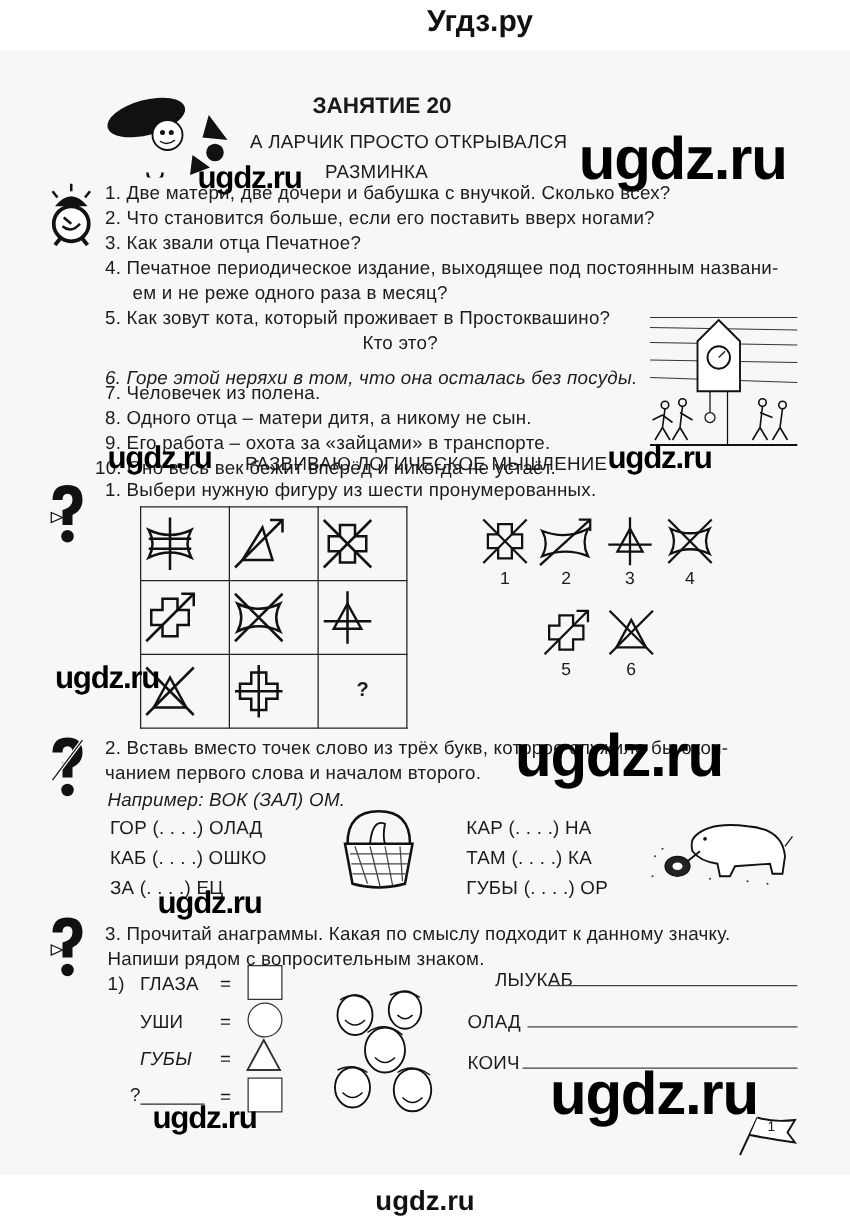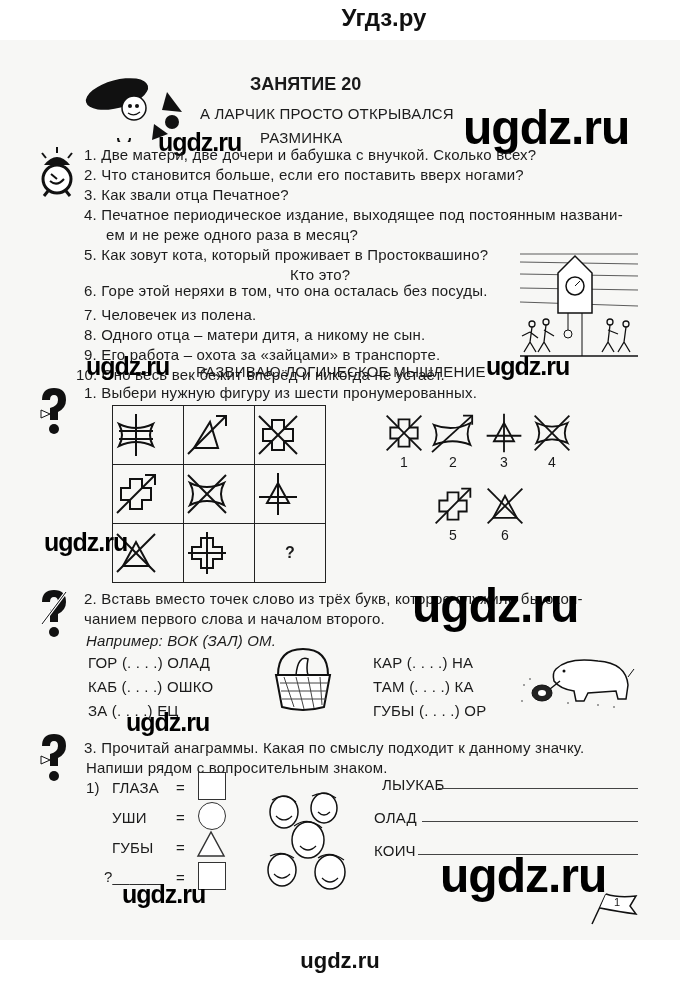--- a/index.html
+++ b/index.html
@@ -67,21 +67,21 @@
 
 <div class="abs txt" style="left:84px;top:144px;text-align:right;"><span>1.</span> <span>Две матери, две дочери и бабушка с внучкой. Сколько всех?</span></div>
 <div class="abs txt" style="left:84px;top:164px;"><span>2.</span> <span>Что становится больше, если его поставить вверх ногами?</span></div>
 <div class="abs txt" style="left:84px;top:184px;"><span>3.</span> <span>Как звали отца Печатное?</span></div>
 <div class="abs txt" style="left:84px;top:204px;"><span>4.</span> <span>Печатное периодическое издание, выходящее под постоянным названи-</span></div>
 <div class="abs txt" style="left:106px;top:224px;">ем и не реже одного раза в месяц?</div>
 <div class="abs txt" style="left:84px;top:244px;"><span>5.</span> <span>Как зовут кота, который проживает в Простоквашино?</span></div>
 
 <div class="abs txt center" style="left:290px;top:264px;width:100px;">Кто это?</div>
 
-<div class="abs txt" style="left:84px;top:280px;"><span>6.</span> <span>Горе этой неряхи в том, что она осталась без посуды.</span></div>
+<div class="abs txt" style="left:84px;top:292px;font-style:italic;"><span>6.</span> <span>Горе этой неряхи в том, что она осталась без посуды.</span></div>
 <div class="abs txt" style="left:84px;top:304px;"><span>7.</span> <span>Человечек из полена.</span></div>
 <div class="abs txt" style="left:84px;top:324px;"><span>8.</span> <span>Одного отца – матери дитя, а никому не сын.</span></div>
 <div class="abs txt" style="left:84px;top:344px;"><span>9.</span> <span>Его работа – охота за «зайцами» в транспорте.</span></div>
 <div class="abs txt" style="left:76px;top:364px;"><span>10.</span> <span>Оно весь век бежит вперёд и никогда не устаёт.</span></div>
 
 <div class="abs" style="left:520px;top:248px;width:118px;height:112px;">
   <svg width="118" height="112" viewBox="0 0 118 112">
     <g stroke="#333" stroke-width="0.8">
       <line x1="0" y1="6" x2="118" y2="6"></line>
         <line x1="0" y1="14" x2="118" y2="16"></line>
@@ -314,21 +314,21 @@
 <div class="abs txt" style="left:86px;top:777px;">1)</div>
 
 <div class="abs txt" style="left:112px;top:777px;">ГЛАЗА</div>
 <div class="abs txt" style="left:176px;top:777px;">=</div>
 <div class="abs shape" style="left:198px;top:772px;width:26px;height:26px;"></div>
 
 <div class="abs txt" style="left:112px;top:807px;">УШИ</div>
 <div class="abs txt" style="left:176px;top:807px;">=</div>
 <div class="abs shape" style="left:198px;top:802px;width:26px;height:26px;border-radius:50%;"></div>
 
-<div class="abs txt" style="left:112px;top:837px;">ГУБЫ</div>
+<div class="abs txt" style="left:112px;top:837px;font-style:italic;">ГУБЫ</div>
 <div class="abs txt" style="left:176px;top:837px;">=</div>
 <div class="abs" style="left:196px;top:830px;width:30px;height:28px;">
   <svg width="30" height="28" viewBox="0 0 30 28">
       <polygon points="2,26 15,2 28,26" fill="#fff" stroke="#333" stroke-width="1.5"></polygon>
     </svg>
 </div>
 
 <div class="abs txt" style="left:104px;top:866px;">?______</div>
 <div class="abs txt" style="left:176px;top:867px;">=</div>
 <div class="abs shape" style="left:198px;top:862px;width:26px;height:26px;"></div>
@@ -352,21 +352,21 @@
         <path d="M60 88 Q68 96 76 88"></path>
       <path d="M10 10 Q22 2 34 12"></path>
         <path d="M50 6 Q62 0 74 8"></path>
         <path d="M32 36 Q46 26 60 38"></path>
         <path d="M8 66 Q20 60 32 68"></path>
         <path d="M56 68 Q68 60 82 70"></path>
     </g>
   </svg>
 </div>
 
-<div class="abs txt" style="left:382px;top:774px;text-align:center;">ЛЫУКАБ</div>
+<div class="abs txt" style="left:396px;top:774px;text-align:center;">ЛЫУКАБ</div>
 <div class="abs answer-line" style="left:438px;top:787px;width:200px;"></div>
 <div class="abs txt" style="left:374px;top:807px;">ОЛАД</div>
 <div class="abs answer-line" style="left:422px;top:820px;width:216px;"></div>
 <div class="abs txt" style="left:374px;top:840px;">КОИЧ</div>
 <div class="abs answer-line" style="left:418px;top:853px;width:220px;"></div>
 
 <div class="abs wm wm-big" style="left:440px;top:848px;">ugdz.ru</div>
 
 <div class="abs" style="left:590px;top:890px;width:50px;height:36px;">
   <svg width="50" height="36" viewBox="0 0 50 36">

